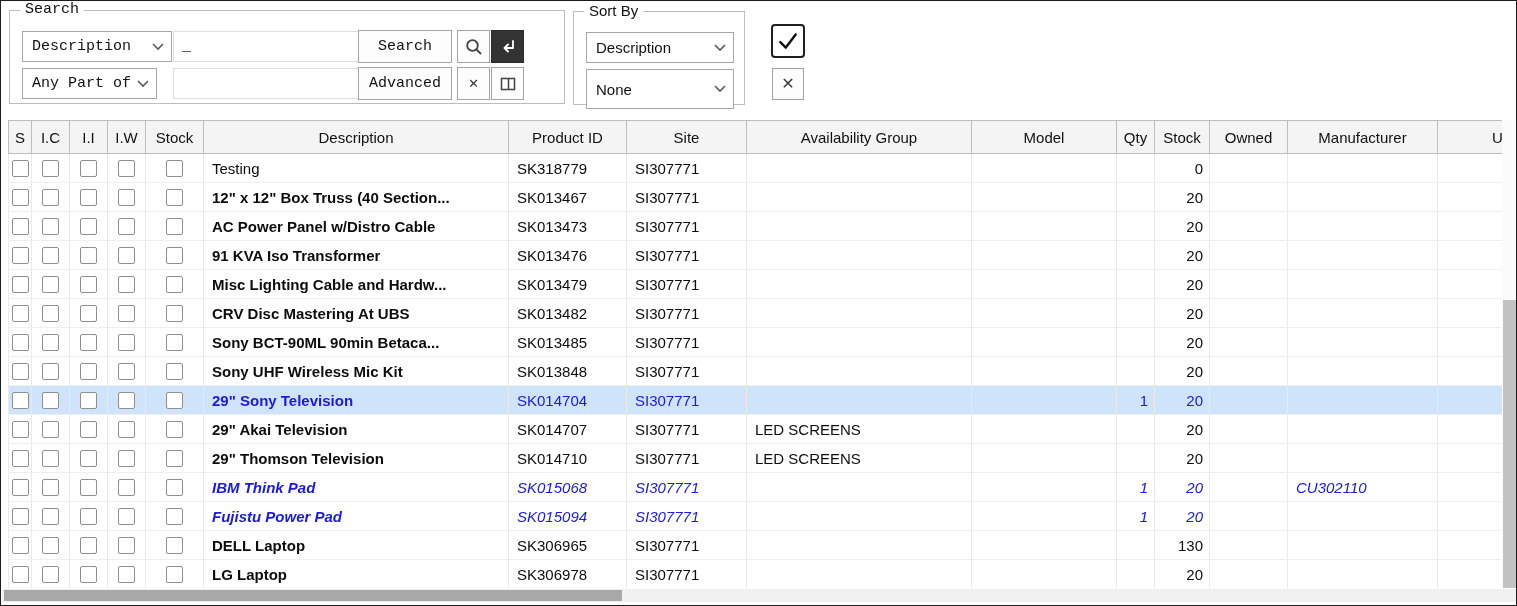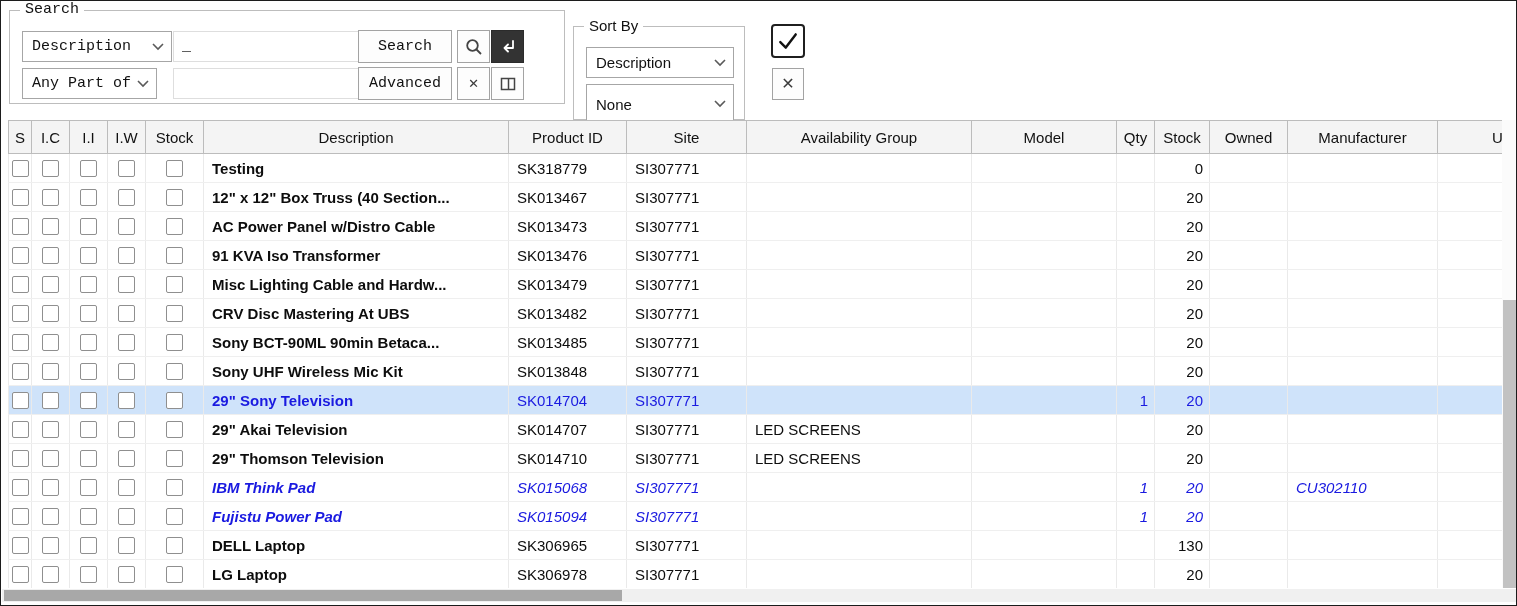--- a/index.html
+++ b/index.html
@@ -4,21 +4,21 @@
 <style>
   * { margin:0; padding:0; box-sizing:border-box; }
   html,body { width:1517px; height:606px; }
   body { font-family:"Liberation Sans", sans-serif; background:#fff; font-size:15px; color:#111; }
   .app { position:relative; width:1517px; height:606px; background:#fff; border:1px solid #1c1c1c; overflow:hidden; }
 
   
   .groupbox { position:absolute; border:1px solid #bdbdbd; background:#fff; }
   .gb-label { position:absolute; top:-10px; left:10px; background:#fff; padding:0 5px; font-size:15px; color:#111; white-space:nowrap; }
   .search-group { left:8px; top:9px; width:556px; height:94px;font-family:Liberation Mono, monospace; }
-  .sort-group   { left:572px; top:25px; width:172px; height:94px; }
+  .sort-group   { left:572px; top:10px; width:172px; height:94px; }
 
   
   .combo { position:absolute; display:flex; align-items:center; background:#fff; border:1px solid #a6a6a6; padding:0 7px 0 9px; cursor:default; }
   .combo-text { flex:1; white-space:nowrap; overflow:hidden; }
   .textbox { position:absolute; border:1px solid #dedede; background:#fff; font-size:15px; padding:0 8px; font-family:inherit; color:#111; outline:none; }
   .btn { position:absolute; display:flex; align-items:center; justify-content:center; background:#fdfdfd; border:1px solid #a3a3a3; font-size:15px; color:#111; font-family:inherit; cursor:default; }
   .dark-btn { background:#333333; border-color:#2b2b2b; }
   .x-glyph { font-size:16px; color:#3c3c3c; line-height:1; }
 
   
@@ -27,21 +27,21 @@
 
   
   .grid-wrap { position:absolute; left:7px; top:119px; width:1494px; height:468px; overflow:hidden; background:#fff; }
   table.grid { border-collapse:collapse; table-layout:fixed; width:1549px; font-size:15px; }
   .grid th { height:33px; background:var(--header-bg,#f4f4f4); border:1px solid #bcbcbc; font-weight:400; text-align:center; padding:0 4px; white-space:nowrap; overflow:hidden; color:#111; }
   .grid td { height:29px; border-right:1px solid #eaeaea; border-bottom:1px solid #efefef; padding:0 8px; white-space:nowrap; overflow:hidden; vertical-align:middle; color:#0d0d0d; background:#fff; }
   .grid td:first-child { border-left:1px solid #eaeaea; }
   .grid td.cb-cell { padding:0; text-align:center; }
   .checkbox { display:inline-block; width:17px; height:17px; border:1px solid #8f8f8f; border-radius:2px; background:#fff; vertical-align:middle; }
   .grid td.cell-description { font-weight:700; }
-  .grid tr.plain td.cell-description { font-weight:700; }
+  .grid tr.plain td.cell-description { font-weight:400; }
   .grid td.right { text-align:right; padding-right:6px; }
   .grid tr.selected td { background:var(--selection-bg,#cfe3fa); color:var(--link-blue,#1a1ae0); }
   .grid tr.blue td { color:var(--link-blue,#1a1ae0);font-style:italic; }
 
   
   .vscrollbar { position:absolute; left:1501px; top:119px; width:15px; height:468px; background:#fbfbfb; }
   .vscrollbar .thumb { position:absolute; left:1px; width:13px; top:180px; height:288px; background:var(--scroll-thumb,#c2c2c2); }
   .hscrollbar { position:absolute; left:1px; top:588px; width:1500px; height:13px; background:#f0f0f0; }
   .hscrollbar .thumb { position:absolute; left:2px; top:1px; width:618px; height:11px; background:#a8a8a8; }
   .scroll-corner { position:absolute; left:1501px; top:588px; width:15px; height:13px; background:#f0f0f0; }

